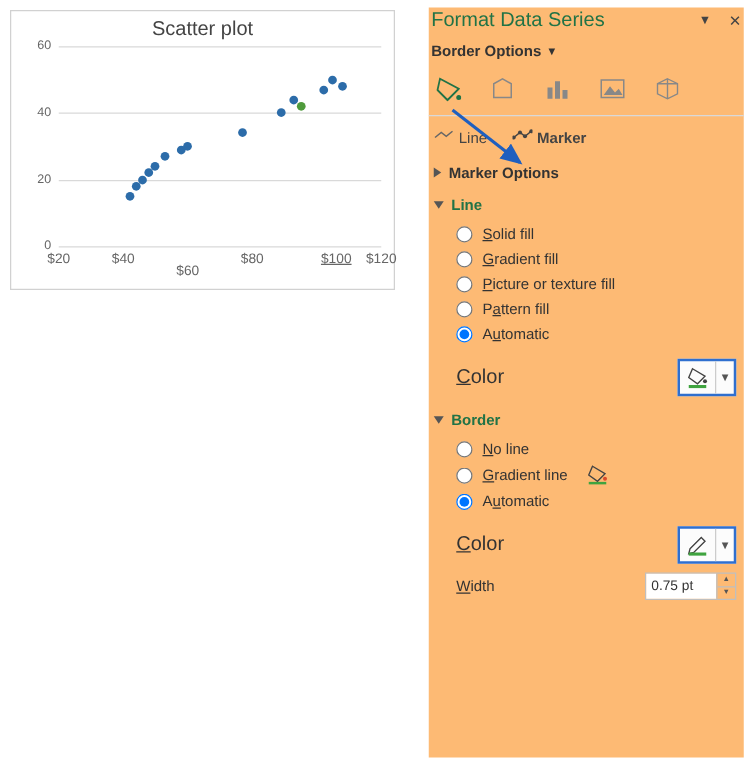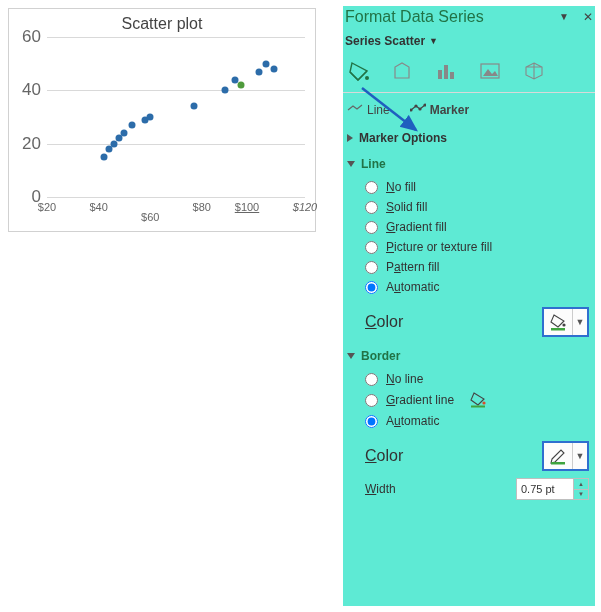--- a/index.html
+++ b/index.html
@@ -14,28 +14,28 @@
   html,body{margin:0;padding:0;font-family:"Segoe UI",Tahoma,sans-serif;font-size:12px;color:var(--text);}
   .stage{width:601px;height:612px;background:#fff;position:relative;}
 
   
   .chart-card{position:absolute;left:8px;top:8px;width:306px;height:222px;border:1px solid var(--pane-border);background:#fff;}
   .chart-title{text-align:center;font-size:16px;color:#444;padding-top:6px;}
   .plot{position:absolute;left:38px;top:28px;width:258px;height:160px;}
   .plot-grid{position:absolute;left:0;top:0;width:100%;height:100%;}
   .hline{position:absolute;left:0;width:100%;height:0;border-top:1px solid var(--grid);}
   .yaxis{position:absolute;left:0;top:28px;width:36px;height:160px;}
-  .ylab{position:absolute;right:4px;font-size:17px;color:#666;transform:translateY(-50%);}
+  .ylab{position:absolute;right:4px;font-size:10px;color:#666;transform:translateY(-50%);}
   .xaxis{position:absolute;left:38px;top:190px;width:258px;height:20px;}
   .xlab{position:absolute;font-size:11px;color:#666;transform:translateX(-50%);top:2px;}
   .mk{position:absolute;width:7px;height:7px;border-radius:50%;background:var(--marker);transform:translate(-50%,-50%);}
   .mk.alt{background:var(--marker-alt);}
 
   
-  .pane{position:absolute;right:6px;top:6px;width:252px;height:600px;background:#5eead4;}
+  .pane{position:absolute;right:6px;top:6px;width:252px;height:600px;background:#fdba74;}
   .pane-header{display:flex;align-items:center;justify-content:space-between;padding:2px 2px 6px 2px;}
   .pane-title{font-size:16px;color:var(--green);font-weight:400;}
   .pane-hicons{display:flex;gap:14px;align-items:center;}
   .hicon{font-size:10px;color:#444;cursor:pointer;line-height:1;}
   .hicon:last-child{font-size:12px;}
   .dd{display:flex;align-items:center;gap:4px;font-size:12px;font-weight:bold;color:#333;margin:2px 2px 10px 2px;}
   .dd .caret{font-size:9px;}
   .catbar{display:flex;gap:22px;align-items:flex-end;padding:2px 4px 10px 4px;border-bottom:1px solid var(--grid);}
   .cat{width:22px;height:22px;display:flex;align-items:center;justify-content:center;}
   .cat svg{display:block;}
@@ -104,36 +104,36 @@
         <div class="mk" style="left: 211.56px; top: 34.6667px;"></div>
         <div class="mk" style="left: 219.3px; top: 26.6667px;"></div>
         <div class="mk" style="left: 227.04px; top: 32px;"></div>
         <div class="mk alt" style="left: 193.5px; top: 48px;"></div>
       </div>
   <div class="xaxis">
         <div class="xlab" style="left: 0px;">$20</div>
         <div class="xlab" style="left: 51.6px;">$40</div>
         <div class="xlab" style="left: 103.2px; margin-top: 10px;">$60</div>
         <div class="xlab" style="left: 154.8px;">$80</div>
-        <div class="xlab" style="left: 200px; text-decoration: underline;">$100</div>
-        <div class="xlab" style="left: 258px; font-style: italic;">$120</div>
+        <div class="xlab" style="left: 222px; text-decoration: underline;">$100</div>
+        <div class="xlab" style="left: 258px;">$120</div>
       </div>
 </div>
 
 <div class="pane">
   <div class="pane-header">
     <span class="pane-title">Format Data Series</span>
     <span class="pane-hicons">
       <span class="hicon">▼</span>
       <span class="hicon">✕</span>
     </span>
   </div>
 
   <div class="dd">
-    <span>Series Scatter</span>
+    <span>Border Options</span>
     <span class="caret">▼</span>
   </div>
 
   <div class="catbar">
     <span class="cat">
       <svg width="24" height="22">
             <path d="M5 3 L20 11 L11 20 L3 12 Z" fill="none" stroke="#217346" stroke-width="1.4"></path>
             <path d="M3 12 L11 20 L20 11" fill="none" stroke="#217346" stroke-width="1.4"></path>
             <circle cx="20" cy="18" r="2" fill="#217346"></circle>
           </svg>
@@ -188,24 +188,20 @@
       <span class="sectxt">Marker Options</span>
     </div>
   </div>
 
   <div class="section">
     <div class="sechead green">
       <span class="tri open"></span>
       <span class="sectxt">Line</span>
     </div>
     <div class="opts">
-      <label class="opt">
-            <input type="radio" name="fill" style="">
-            <span><span class="u">N</span>o fill</span>
-          </label>
       <label class="opt">
             <input type="radio" name="fill" style="">
             <span><span class="u">S</span>olid fill</span>
           </label>
       <label class="opt">
             <input type="radio" name="fill" style="">
             <span><span class="u">G</span>radient fill</span>
           </label>
       <label class="opt">
             <input type="radio" name="fill" style="">

